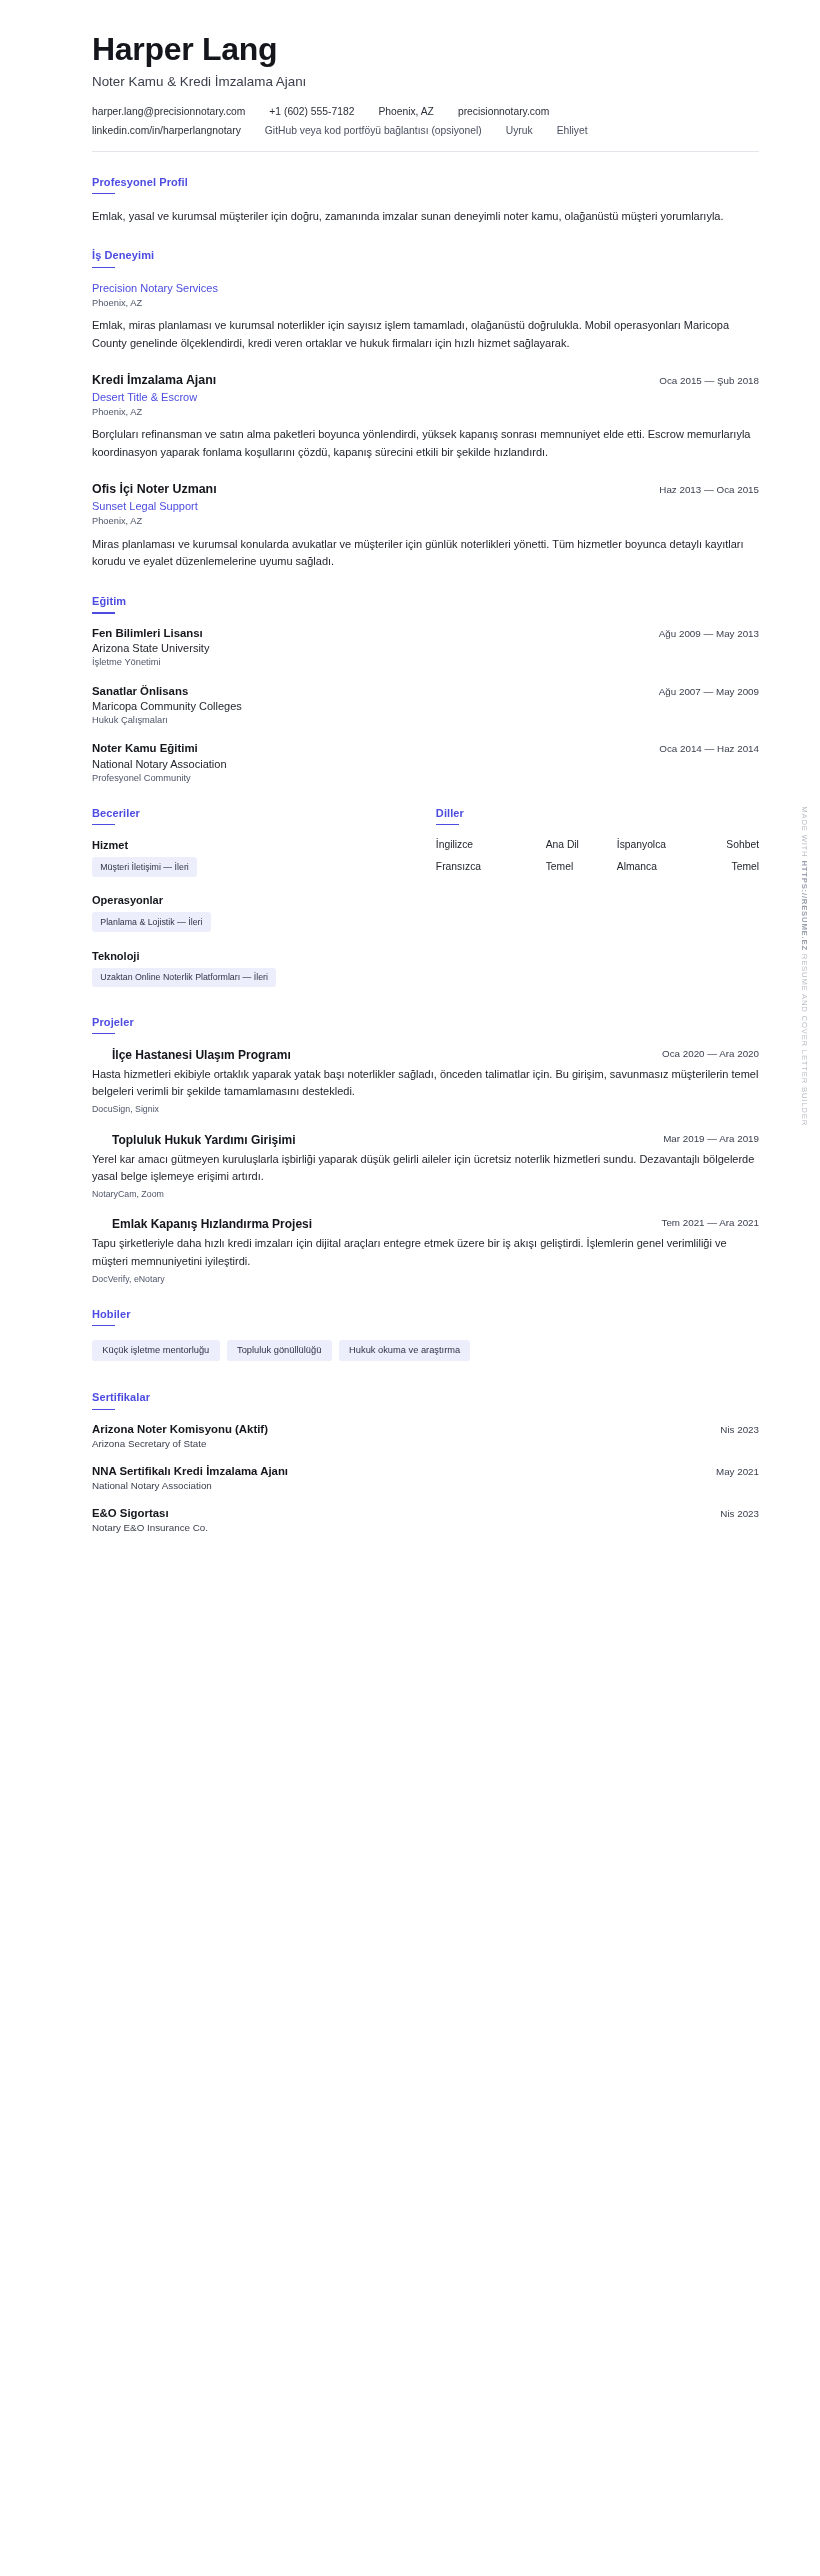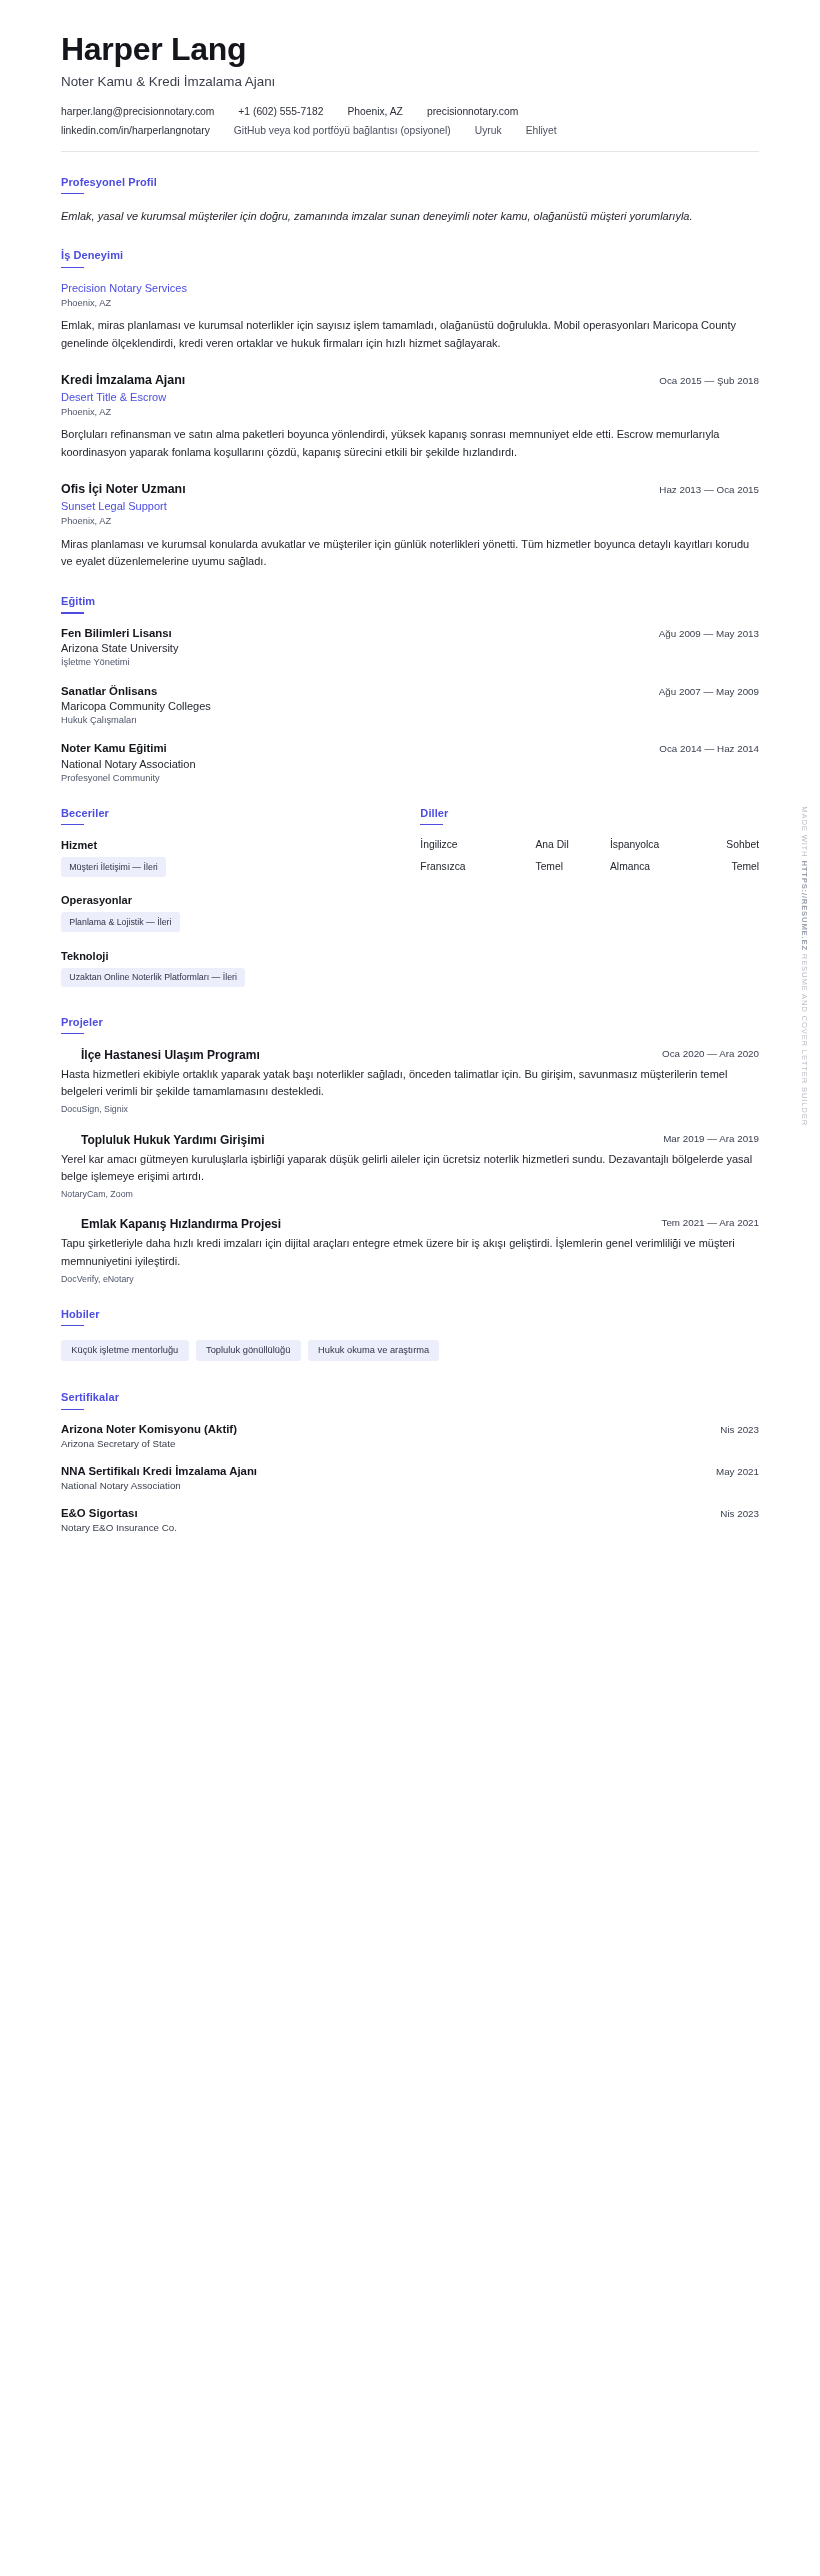--- a/index.html
+++ b/index.html
@@ -12,21 +12,21 @@
   body {
     width: 820px;
     min-height: 2576px;
     position: relative;
   }
   .page {
     width: 820px;
     min-height: 2576px;
     background: #ffffff;
     position: relative;
-    padding: 33px 61px 31px 61px;
+    padding: 33px 61px 31px 92px;
   }
   
   .name {
     font-size: 32px;
     font-weight: bold;
     color: #14161c;
     letter-spacing: -0.3px;
     margin: 0 0 7.2px 0;
     line-height: 1.05;
   }
@@ -63,21 +63,20 @@
   .section-underline {
     width: 23px;
     height: 1.5px;
     background: #4c4ce0;
     margin-bottom: 13.4px;
   }
   .section-body {
     font-size: 11px;
     line-height: 1.62;
     color: #23262e;
-    font-style: italic;
   }
   
   .entry { margin-bottom: 20.7px; }
   .entry:last-child { margin-bottom: 0; }
   .entry-head {
     display: flex;
     justify-content: space-between;
     align-items: baseline;
     gap: 12.4px;
   }

